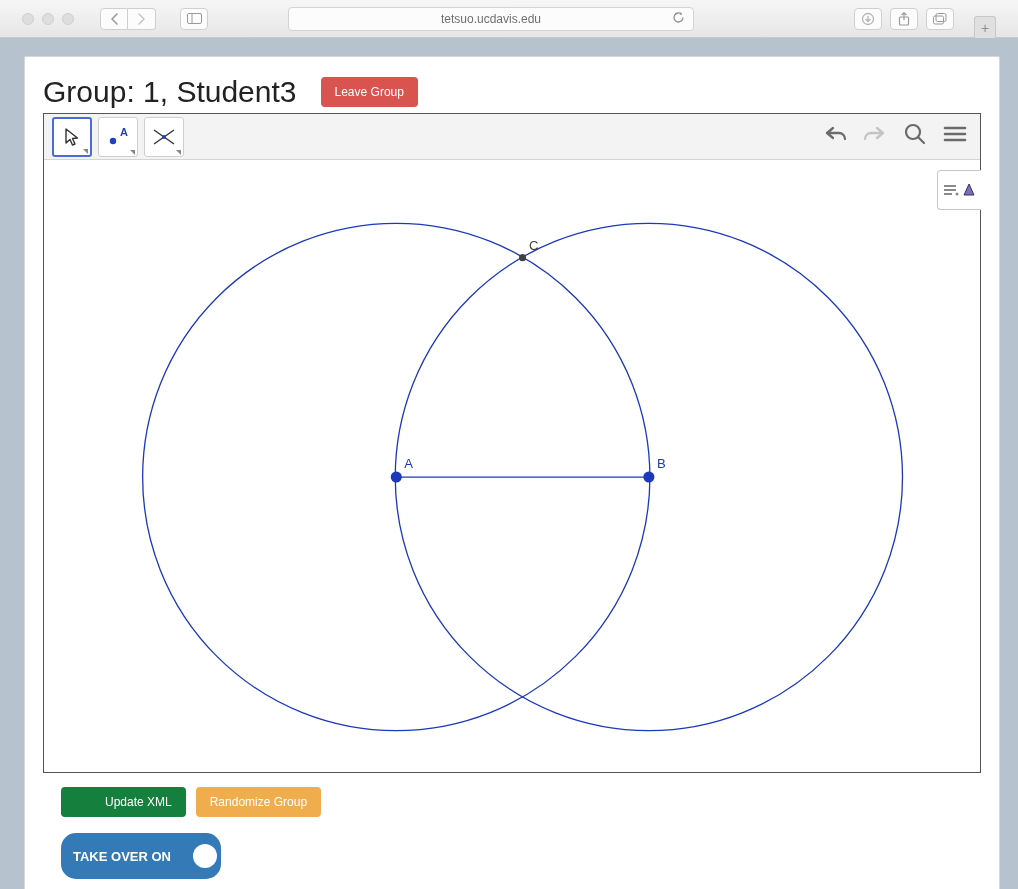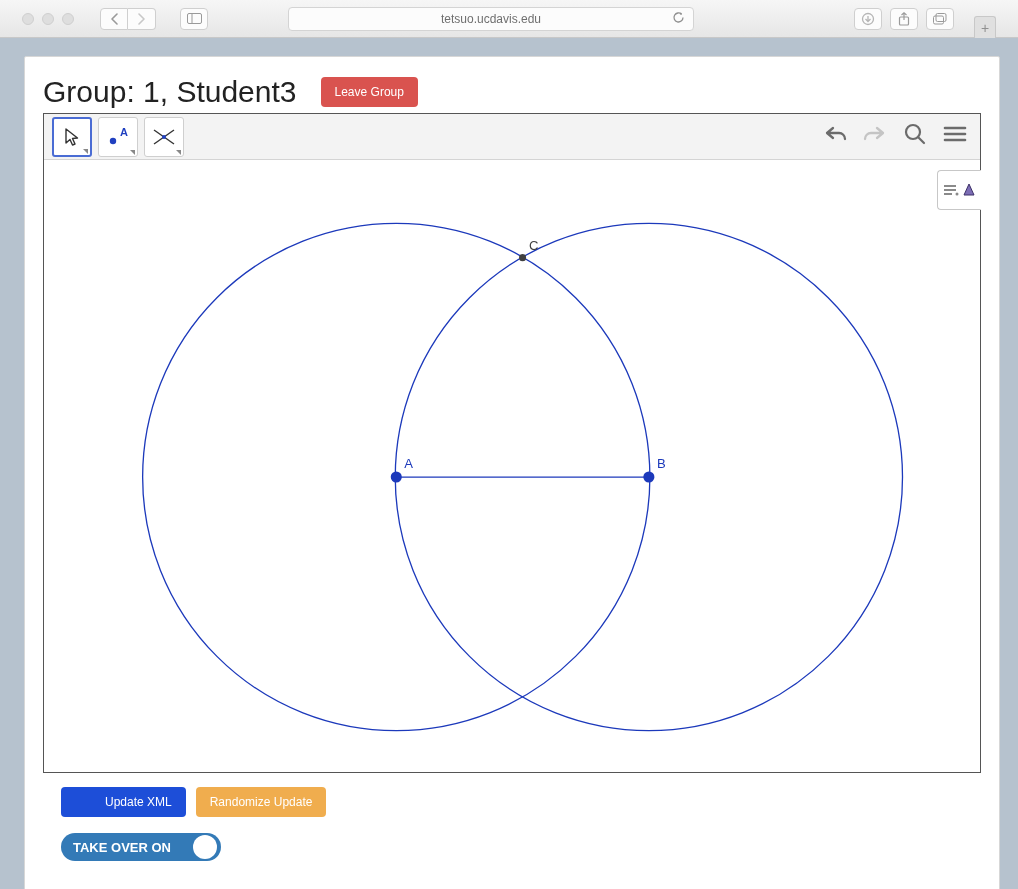--- a/index.html
+++ b/index.html
@@ -47,21 +47,21 @@
     margin: 18px 18px 0 24px;
     min-height: 840px;
     border: 1px solid #d7d7d7;
     border-radius: 2px;
     padding: 18px 18px 18px 18px;
   }
   .header-row { display:flex; align-items:center; gap:24px; margin-bottom:4px;}
   .title { font-size:30px; font-weight:400; color:#222;}
   .btn { border:none; border-radius:4px; padding:8px 14px; font-size:12px; color:#fff; cursor:pointer;}
   .btn-red { background:#d9534f; }
-  .btn-blue { background:#1d4ed8;padding-left:44px; }
+  .btn-blue { background:#15803d;padding-left:44px; }
   .btn-orange { background:#f0ad4e; }
   .btn-row { display:flex; gap:10px; margin-top:14px; padding-left:18px;}
   
   
   .ggb {
     border:1px solid #555;
     height: 660px;
     display:flex; flex-direction:column;
     position:relative;
   }
@@ -87,21 +87,21 @@
     position:absolute; right:-1px; top:10px; width:44px;height:40px;
     background:#fff; border:1px solid #c7c7c7; border-right-color:#fff;
     border-radius:4px 0 0 4px;
     display:flex; align-items:center; justify-content:center; gap:3px;
   }
   .side-tab svg{ display:block;}
   
   
   .toggle {
     margin: 16px 0 0 18px;
-    width:160px; height:28px; border-radius:15px;
+    width:160px; height:46px; border-radius:15px;
     background:#337ab7; color:#fff; font-weight:700; font-size:13px;
     display:flex; align-items:center; padding:0 4px 0 12px;
     justify-content:space-between;
   }
   .toggle .knob{ width:24px;height:24px;border-radius:50%;background:#fff;}
   
   svg text { font-family: Arial, sans-serif; }
 </style>
 </head>
 <body>
@@ -242,20 +242,20 @@
         <text x="609" y="306" font-size="13" fill="#1c39bb">B</text>
 
         <circle cx="475.5" cy="97" r="3.5" fill="#404040"></circle>
         <text x="482" y="89" font-size="13" fill="#404040">C</text>
       </svg>
     </div>
   </div>
 
   <div class="btn-row">
     <button class="btn btn-blue">Update XML</button>
-    <button class="btn btn-orange">Randomize Update</button>
+    <button class="btn btn-orange">Randomize Group</button>
   </div>
 
   <div class="toggle">
     <span>TAKE OVER ON</span>
     <div class="knob"></div>
   </div>
 </div>
 
 </body></html>

